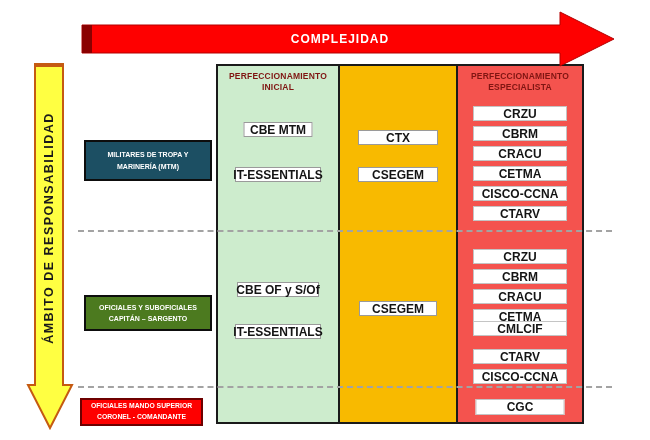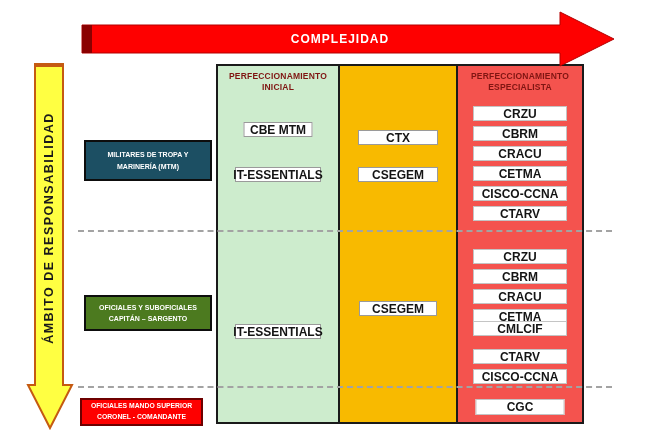--- a/index.html
+++ b/index.html
@@ -68,20 +68,21 @@
     <rect x="9" y="5" width="30" height="4" fill="#c55a11"></rect>
     <text x="25" y="170" transform="rotate(-90 25 170)" text-anchor="middle" fill="#1a1a1a" font-size="12.5" font-weight="bold" letter-spacing="1.5" dominant-baseline="middle">ÁMBITO DE RESPONSABILIDAD</text>
   </svg>
 
   <div id="grid">
 
     <div class="col col-1">
       <div class="col-header">PERFECCIONAMIENTO INICIAL</div>
       <div class="course" style="top:56px;width:69px">CBE MTM</div>
       <div class="course" style="top:101px;width:86px">IT-ESSENTIALS</div>
+      <div class="course" style="top:216px;width:82px">CBE OF y S/Of</div>
       <div class="course" style="top:258px;width:86px">IT-ESSENTIALS</div>
     </div>
 
     <div class="col col-2">
       <div class="course" style="top:64px;width:80px">CTX</div>
       <div class="course" style="top:101px;width:80px">CSEGEM</div>
       <div class="course" style="top:235px;width:78px">CSEGEM</div>
     </div>
 
     <div class="col col-3">

